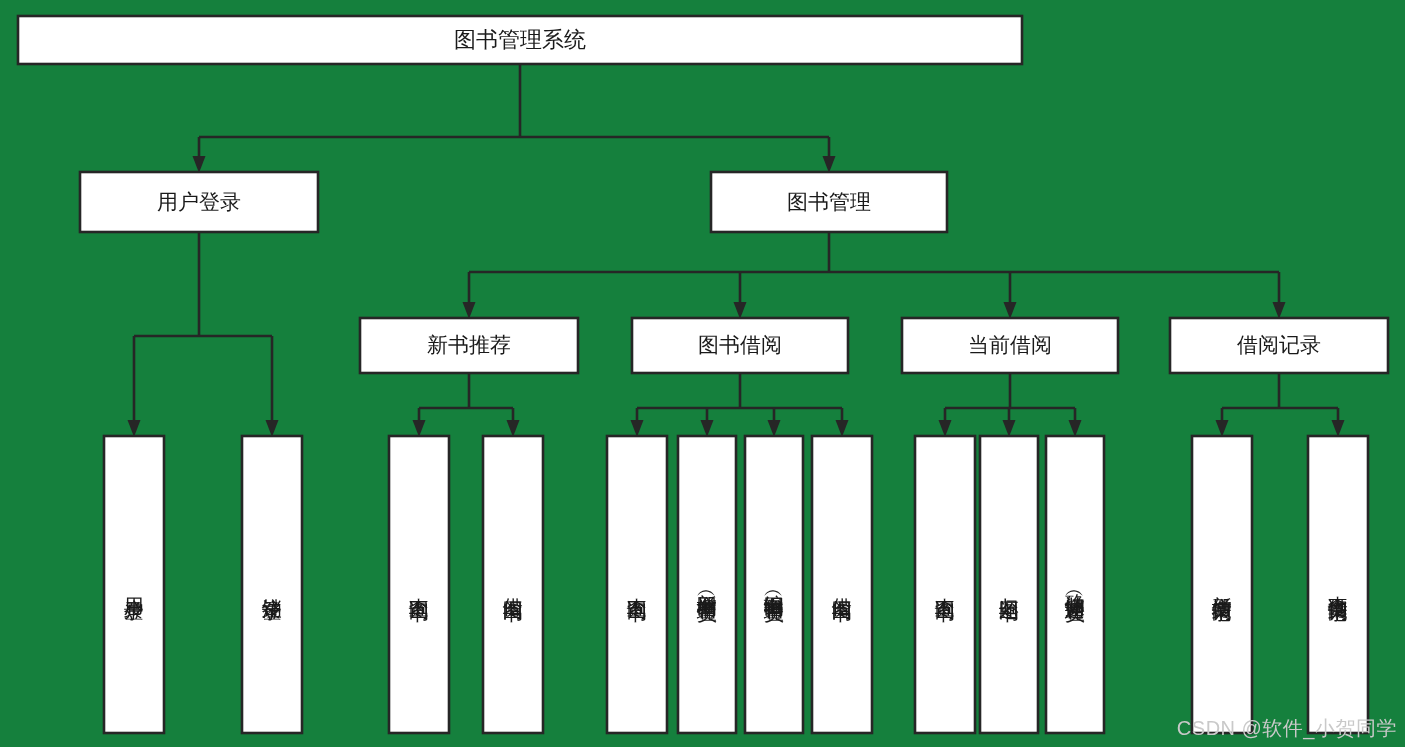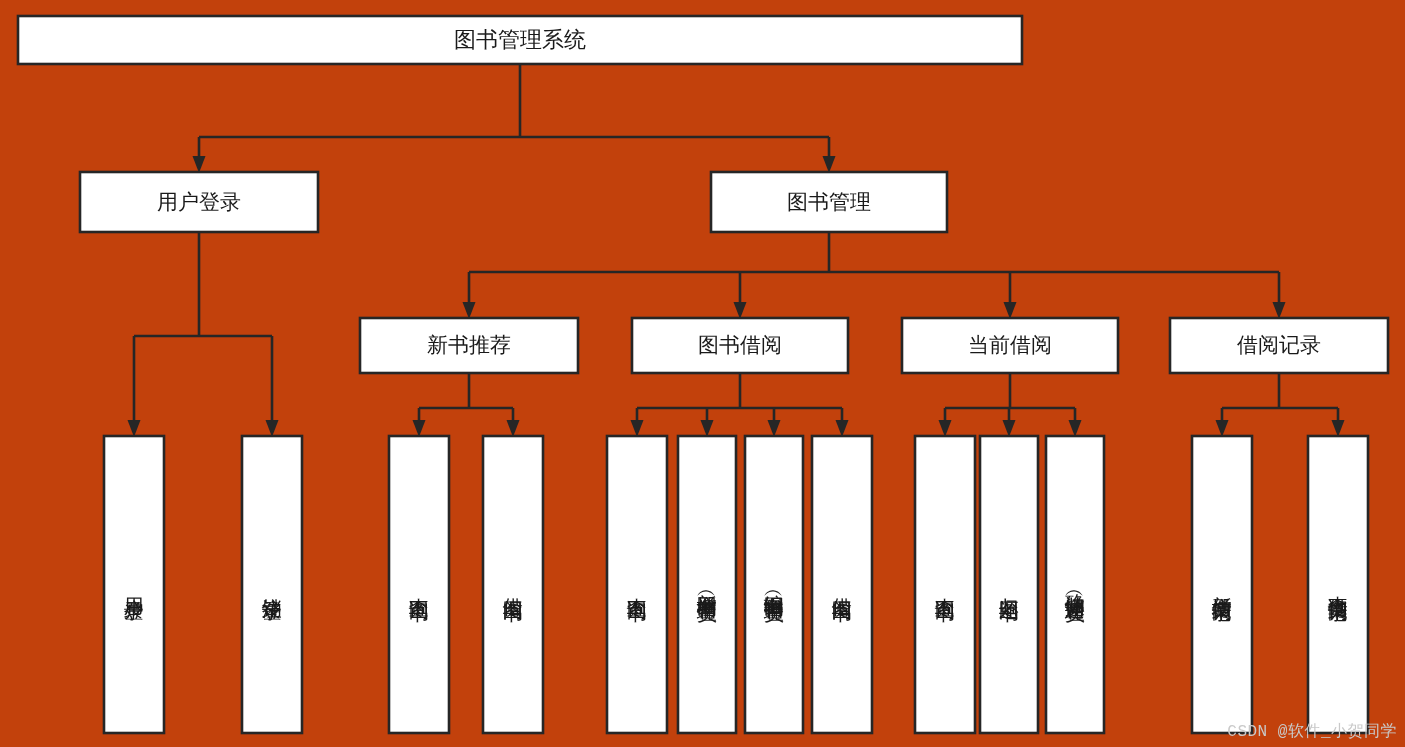--- a/index.html
+++ b/index.html
@@ -10,21 +10,21 @@
   body {
     width: 1405px;
     height: 747px;
     font-family: "Liberation Sans", "DejaVu Sans", sans-serif;
     overflow: hidden;
   }
   #diagram-root {
     position: relative;
     width: 1405px;
     height: 747px;
-    background: #c2410c;
+    background: #15803d;
   }
   svg#flow {
     position: absolute;
     top: 0;
     left: 0;
     width: 1405px;
     height: 747px;
   }
   .node-rect {
     fill: #ffffff;
@@ -66,22 +66,22 @@
     font-size: 20px;
     line-height: 1.12;
     letter-spacing: 1.5px;
     color: #1a1a1a;
     white-space: nowrap;
   }
   #watermark {
     position: absolute;
     right: 8px;
     bottom: 5px;
-    font-family: Liberation Mono, monospace;
-    font-size: 16px;
+    font-family: Liberation Sans, sans-serif;
+    font-size: 20px;
     color: #c9c9c9;
     letter-spacing: 0.5px;
     user-select: none;
   }
 </style>
 </head>
 <body>
 
 <div id="diagram-root">
   <svg id="flow" viewBox="0 0 1405 747">

